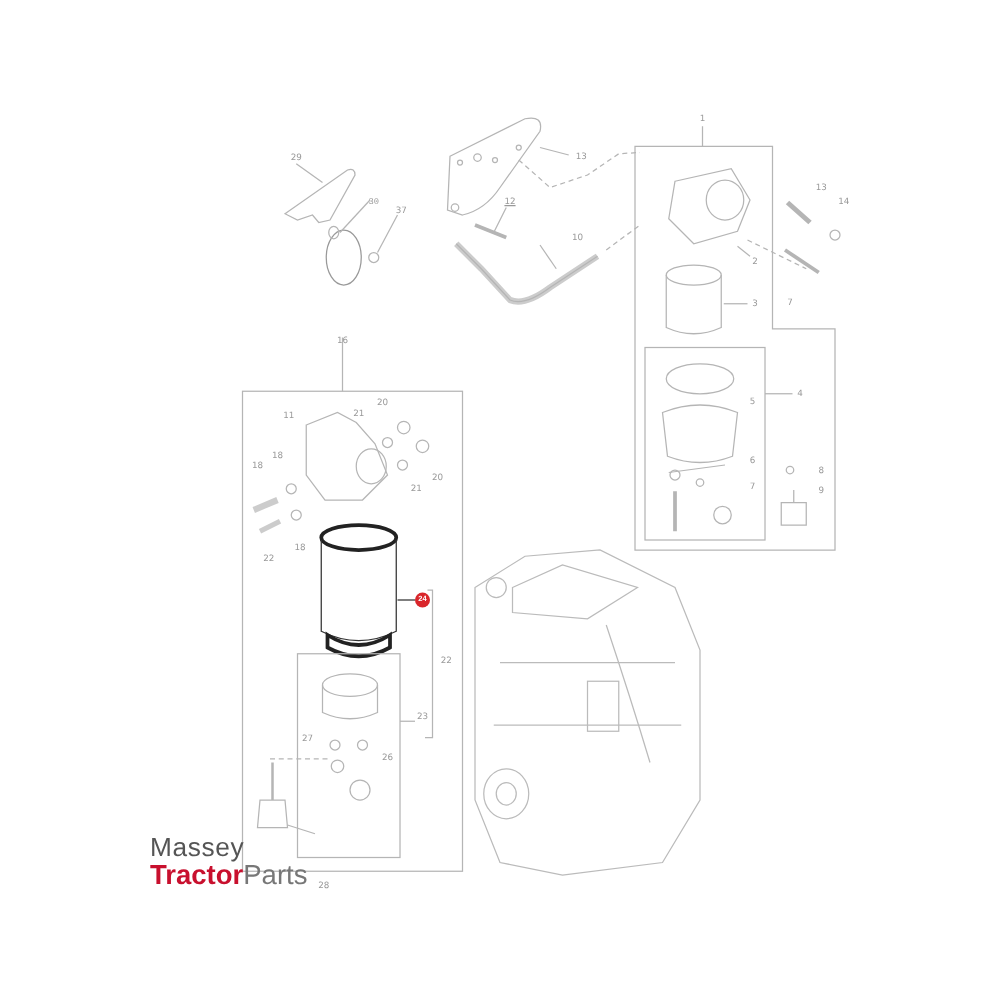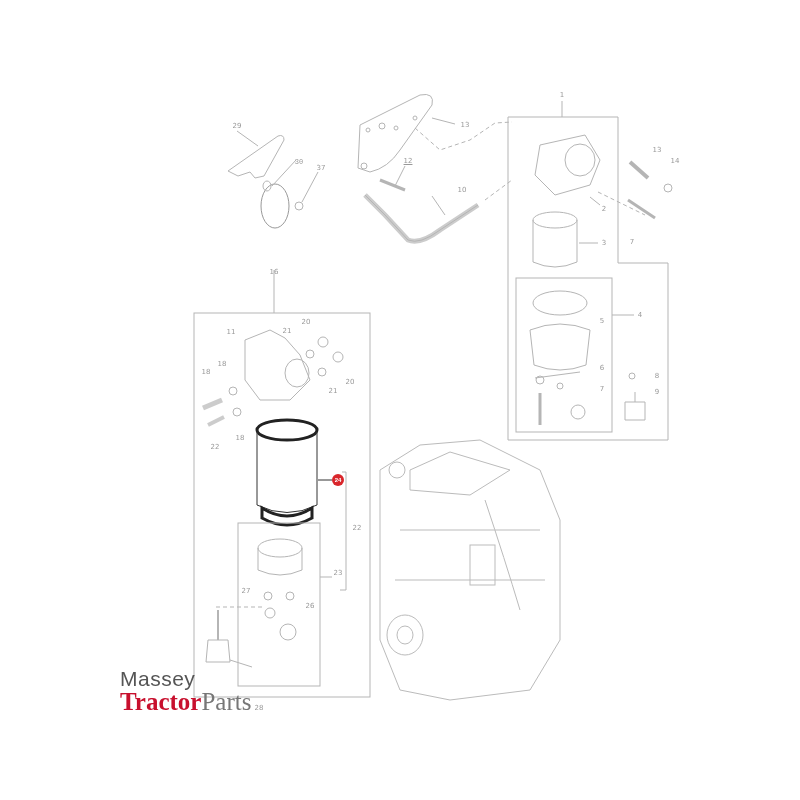--- a/index.html
+++ b/index.html
@@ -2,21 +2,21 @@
 <html><head>
 <meta charset="utf-8">
 <style>
   html,body{margin:0;padding:0;background:#fff;}
   body{width:800px;height:800px;position:relative;overflow:hidden;font-family:"Liberation Sans",sans-serif;}
   #diagram{position:absolute;left:0;top:0;width:800px;height:800px;}
   .callout{position:absolute;font-size:7px;color:#999;font-family:"DejaVu Sans",sans-serif;transform:translate(-50%,-50%);white-space:nowrap;}
   .highlight{position:absolute;width:12px;height:12px;border-radius:50%;background:#d9262b;color:#fff;font-size:6px;font-weight:bold;display:flex;align-items:center;justify-content:center;transform:translate(-50%,-50%);}
   .logo{position:absolute;left:120px;top:668px;line-height:1;}
   .logo .l1{font-size:21px;color:#555;letter-spacing:0.5px;font-family:"Liberation Sans",sans-serif;}
-  .logo .l2{font-size:25px;font-family:Liberation Serif, serif;}
+  .logo .l2{font-size:22px;font-family:Liberation Sans, sans-serif;}
   .logo .l2 .red{color:#c8102e;font-weight:bold;}
   .logo .l2 .grey{color:#777;}
 </style>
 </head>
 <body>
 
 <svg id="diagram" viewBox="0 0 800 800" xmlns="http://www.w3.org/2000/svg" fill="none" stroke="#b5b5b5" stroke-width="1">
 
   <g>
     <line x1="237" y1="131" x2="258" y2="146"></line>

